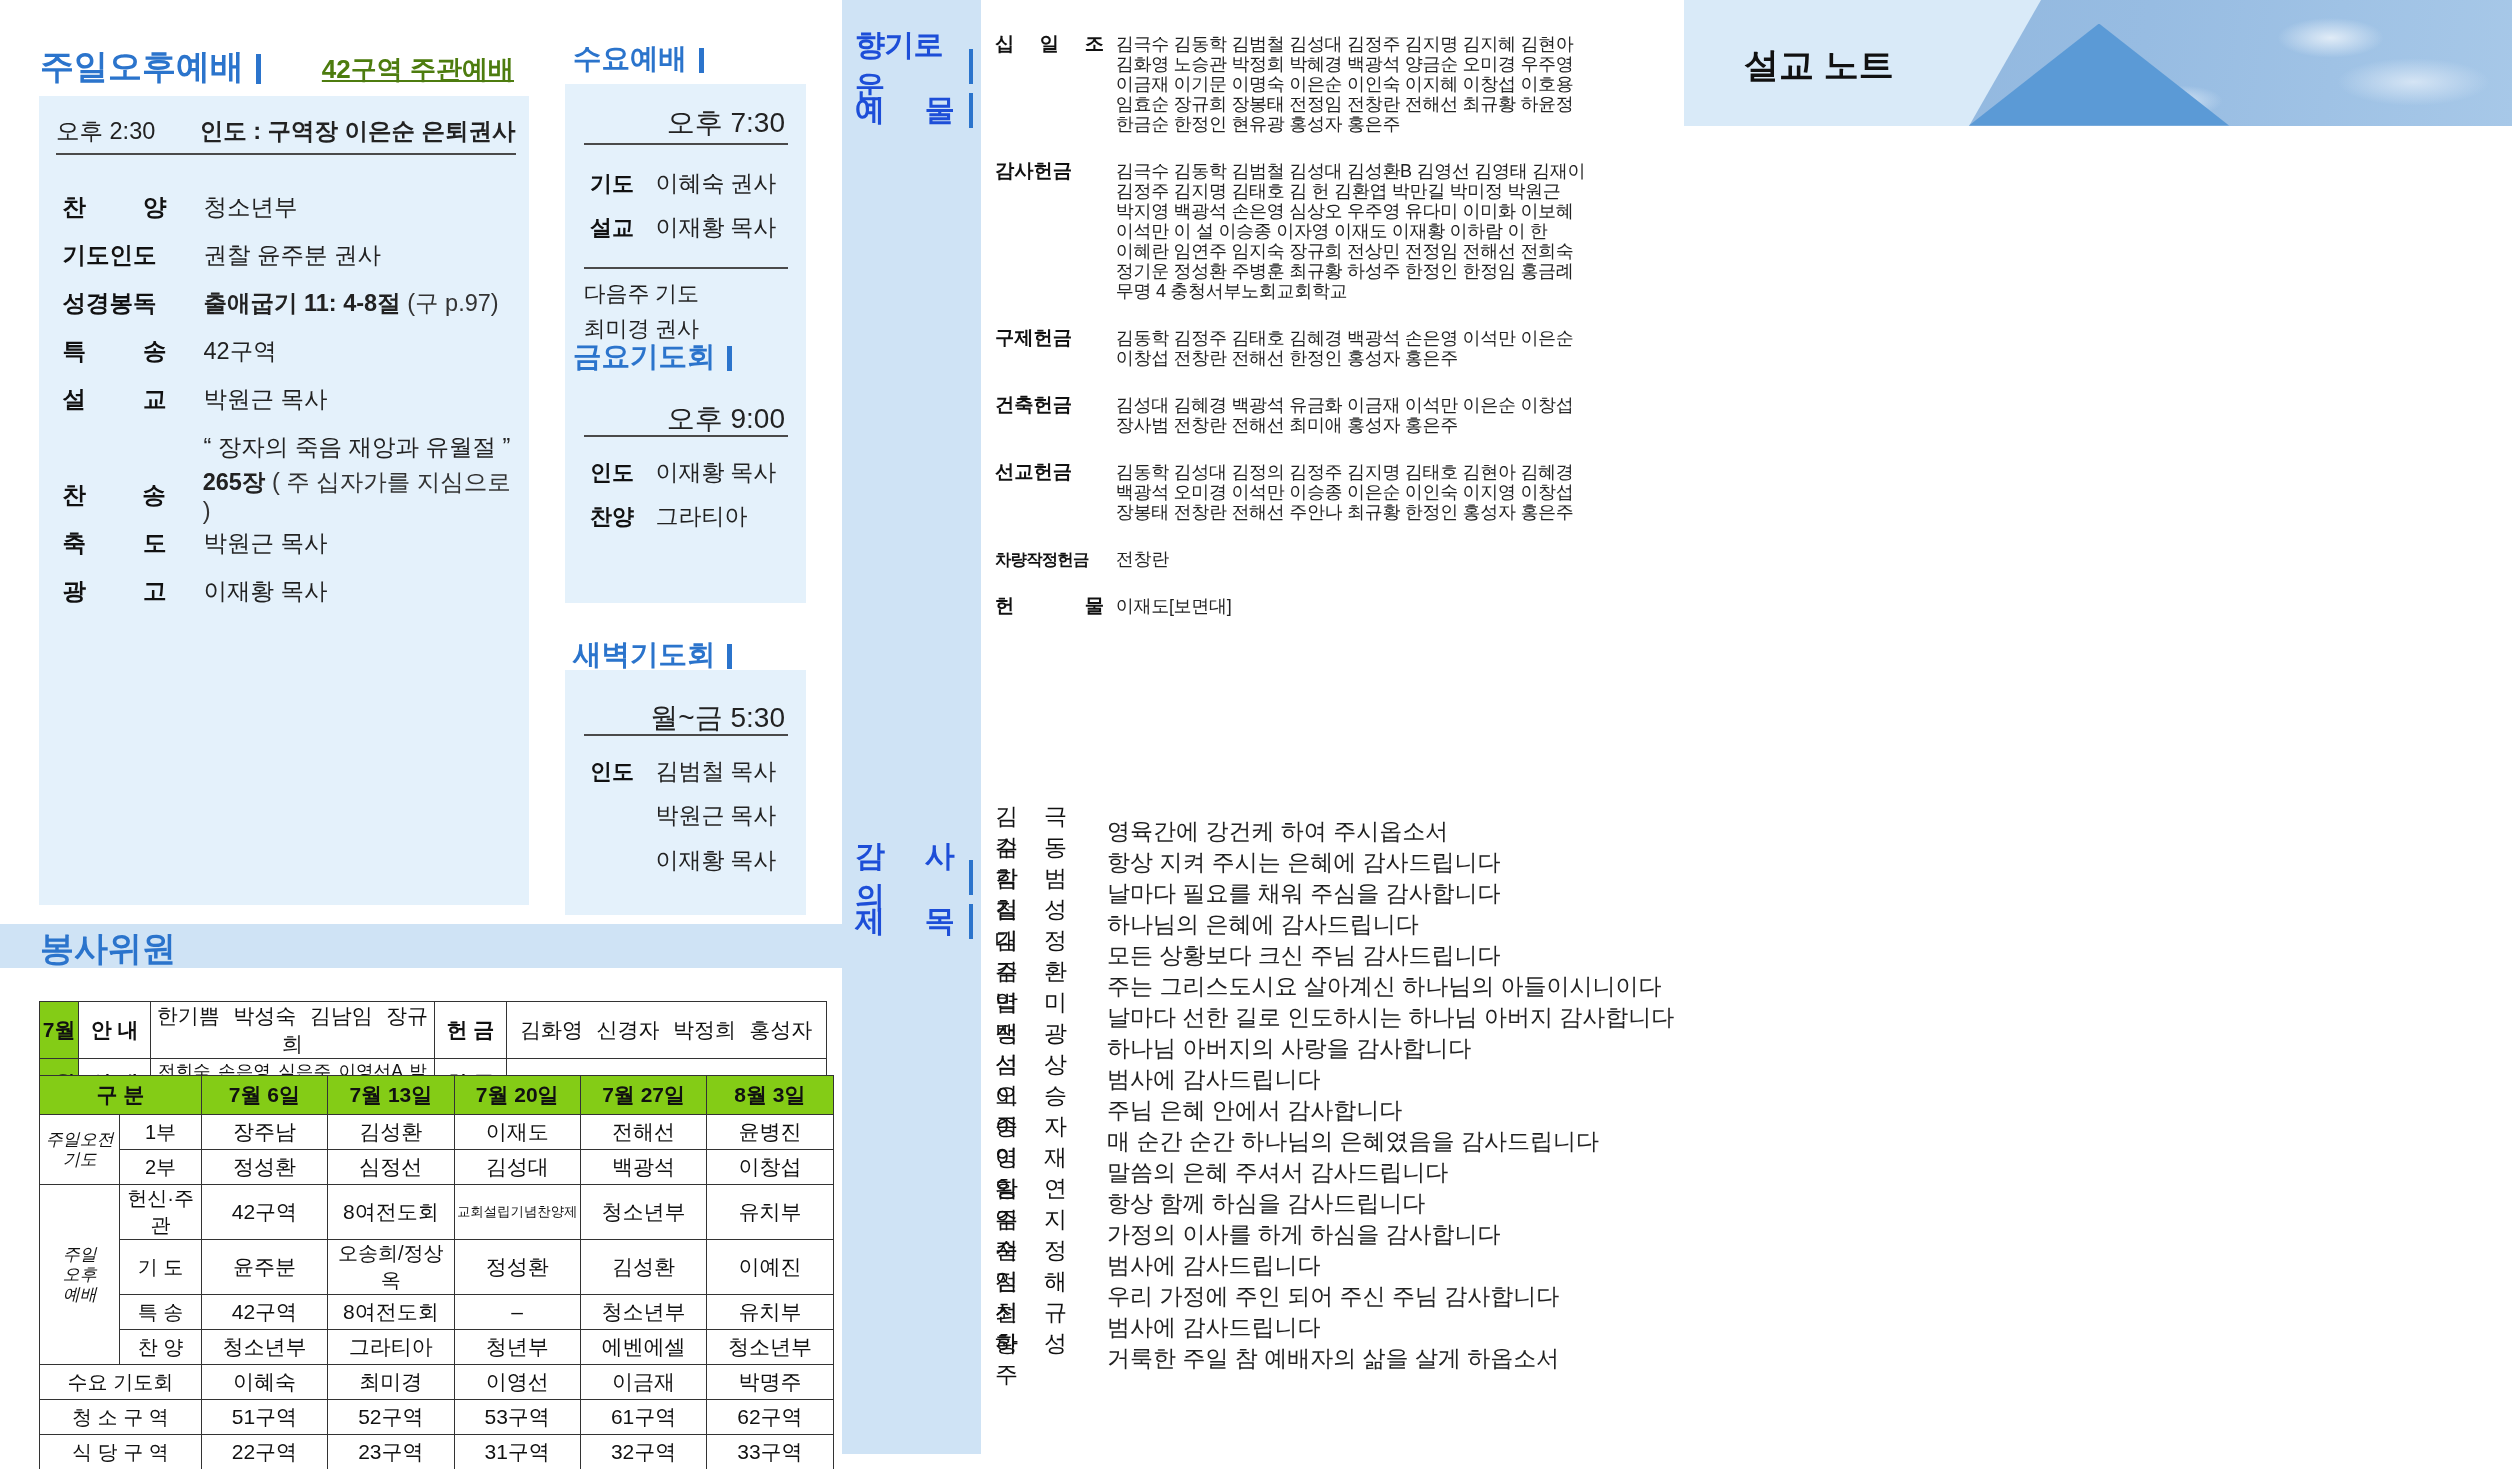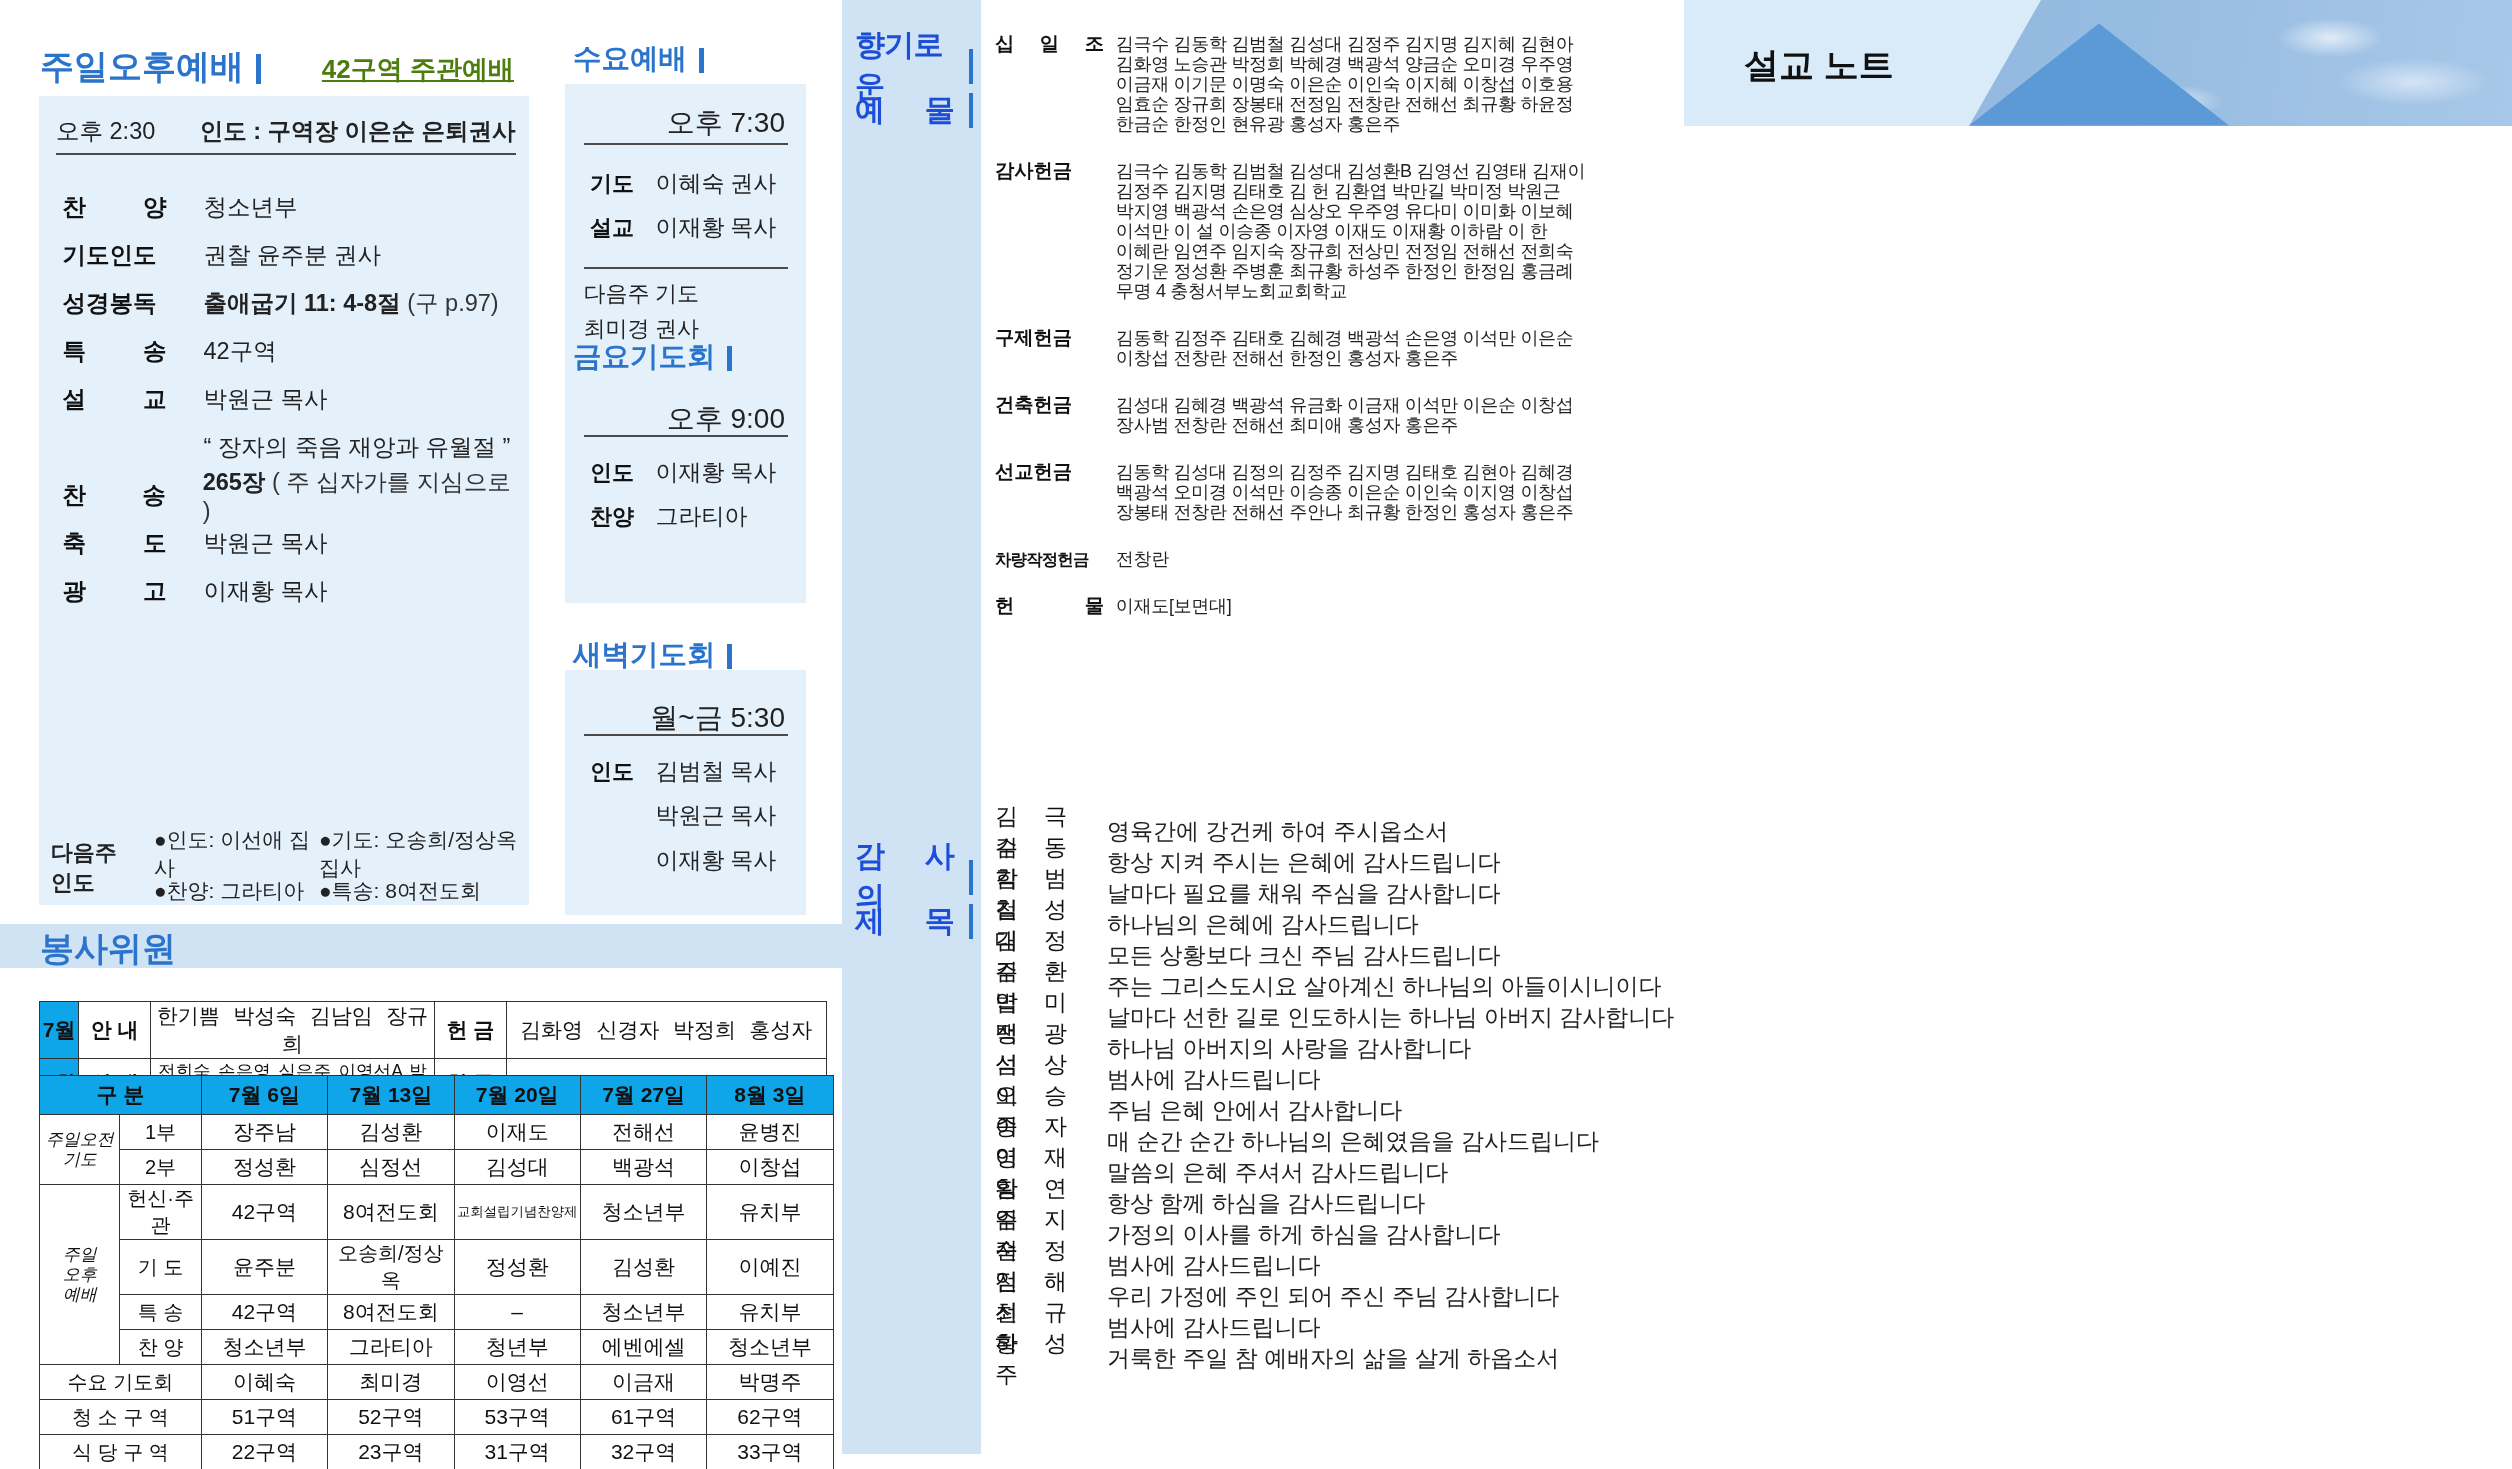--- a/index.html
+++ b/index.html
@@ -32,21 +32,21 @@
   .order-quote{padding-left:141px;color:#222;}
   #next-week{position:absolute;left:11.8px;top:739px;display:flex;font-size:21px;}
   #next-week .nw-label{width:102px;font-weight:bold;font-size:22px;margin-top:3.4px;}
   #nw-grid{display:grid;grid-template-columns:165px auto;grid-auto-rows:37px;margin-left:10px;align-items:center;}
 
   
   #committee-band{left:0;top:924px;width:844px;height:44px;background:#cfe3f5;}
   #committee-title{left:40px;top:926px;font-size:34px;}
   table{border-collapse:collapse;}
   td{border:1.7px solid #333;text-align:center;vertical-align:middle;padding:0 1.7px;font-size:21px;color:#111;}
-  .gray{background:#0ea5e9;font-weight:bold;}
+  .gray{background:#84cc16;font-weight:bold;}
   #month-table{position:absolute;left:39px;top:1001px;}
   #month-table td{height:36px;}
   .names-cell{word-spacing:7.6px;}
   .names-cell.tight{font-size:17.6px;word-spacing:2.5px;}
   #duty-table{position:absolute;left:39px;top:1075px;}
   #duty-table td{height:34px;}
   .group-cell{font-size:17px;line-height:20px;font-style:italic;}
   .sub-cell{font-size:20px;}
   .c-small{font-size:20px;}
   .c-tiny{font-size:13.4px;}
@@ -139,29 +139,20 @@
       </div>
       <div class="order-row">
         <span class="order-label spread">축 도</span>
         <span class="order-val">박원근 목사</span>
       </div>
       <div class="order-row">
         <span class="order-label spread">광 고</span>
         <span class="order-val">이재황 목사</span>
       </div>
     </div>
-  <div id="next-week">
-    <span class="nw-label spread" style="width:102px;">다음주 인도</span>
-    <div id="nw-grid">
-        <span>●인도: 이선애 집사</span>
-        <span>●기도: 오송희/정상옥 집사</span>
-        <span>●찬양: 그라티아</span>
-        <span>●특송: 8여전도회</span>
-      </div>
-  </div>
 </div>
 
 <div class="abs" id="committee-band"></div>
 <div class="abs blue bold" id="committee-title">봉사위원</div>
 
 <table id="month-table">
     <tbody id="month-tbody">
       <tr>
         <td class="gray" style="width: 35px;">7월</td>
         <td class="bold" style="width: 67px;">안 내</td>

